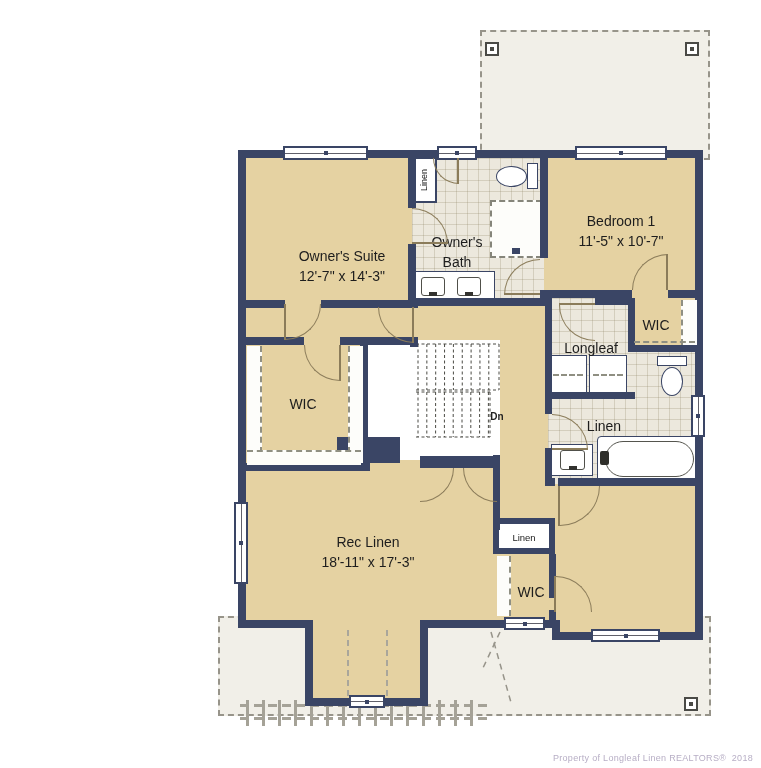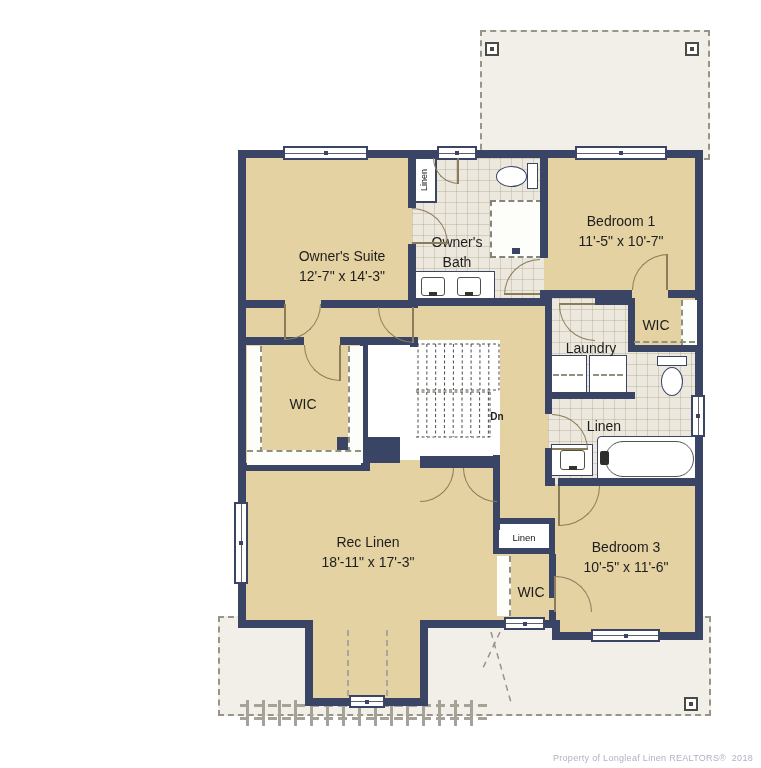--- a/index.html
+++ b/index.html
@@ -133,35 +133,31 @@
     <div>Owner's Bath</div>
   </div>
   <div class="room-label" style="left:621px;top:231px;">
     <div>Bedroom 1</div>
     <div>11'-5" x 10'-7"</div>
   </div>
   <div class="room-label" style="left:656px;top:325px;">
     <div>WIC</div>
   </div>
   <div class="room-label" style="left:591px;top:348px;">
-    <div>Laundry</div>
+    <div>Longleaf</div>
   </div>
   <div class="room-label" style="left:604px;top:426px;">
     <div>Linen</div>
   </div>
   <div class="room-label" style="left:303px;top:404px;">
     <div>WIC</div>
   </div>
   <div class="room-label" style="left:368px;top:552px;">
     <div>Rec Linen</div>
     <div>18'-11" x 17'-3"</div>
-  </div>
-  <div class="room-label" style="left:626px;top:557px;">
-    <div>Bedroom 3</div>
-    <div>10'-5" x 11'-6"</div>
   </div>
   <div class="room-label" style="left:531px;top:592px;">
     <div>WIC</div>
   </div>
   <div class="vlabel" style="left:424px;top:180px;">Linen</div>
   <div class="small-label" style="left:524px;top:537px;">Linen</div>
   <div class="small-label" style="left:497px;top:416px;font-weight:bold;font-size:10px;">Dn</div>
 
   <div id="watermark">
     <span>Property of Longleaf Linen REALTORS®</span>&nbsp;&nbsp;<span>2018</span>

